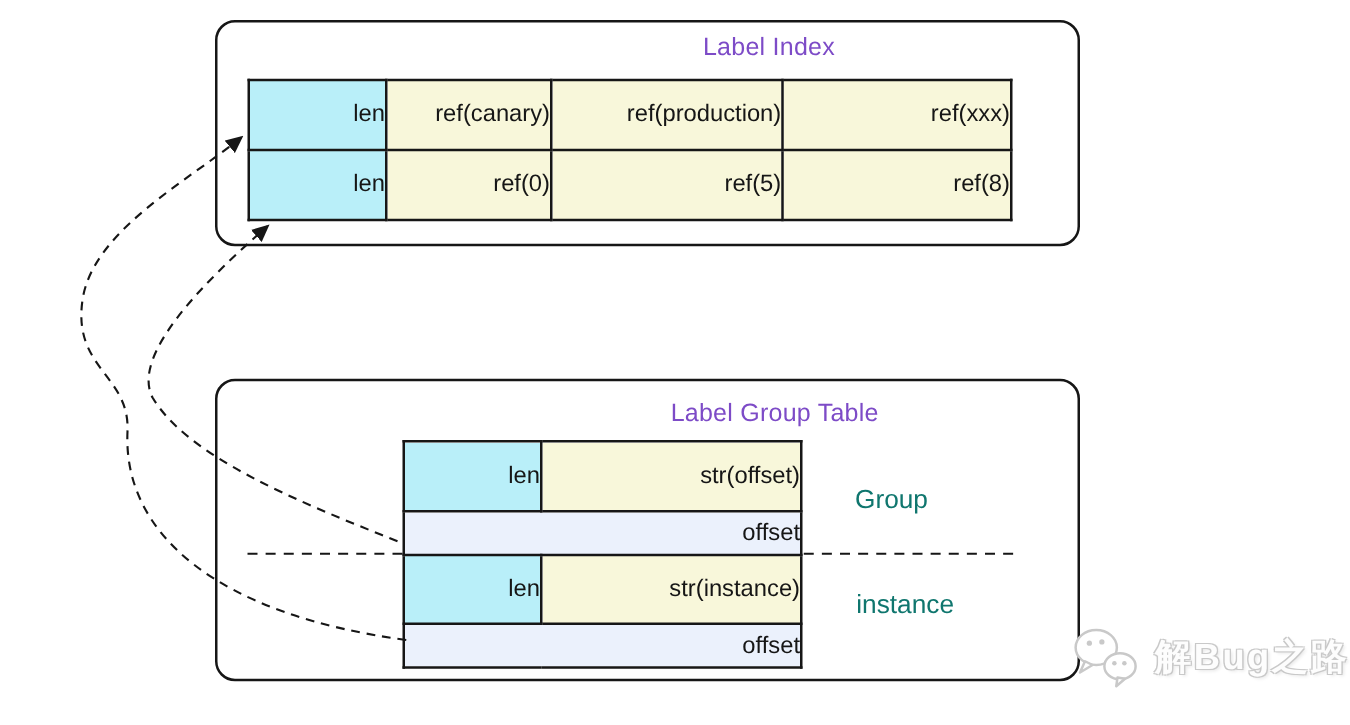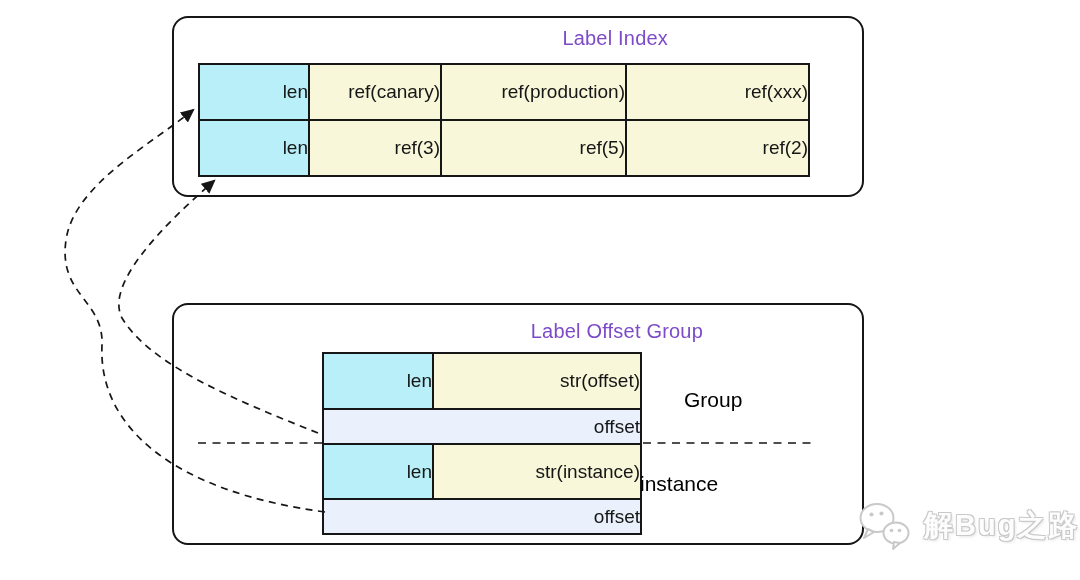--- a/index.html
+++ b/index.html
@@ -29,23 +29,23 @@
     font-size:19px;color:var(--ink);padding:0;overflow:hidden;}
   .c-len{background:var(--cell_cyan);}
   .c-ref{background:var(--cell_yellow);}
   .c-off{background:var(--cell_blue);margin-top:32px;}
 
   .t-index{left:198px;top:63px;}
   .t-index tr{height:56px;}
 
   .t-offset{left:322px;top:352px;}
 
-  .side-label{position:absolute;font-size:21px;color:#000000;white-space:nowrap;}
+  .side-label{position:absolute;font-size:21px;color:#0f766e;white-space:nowrap;}
   .side-group{left:684px;top:388px;}
-  .side-instance{left:640px;top:472px;}
+  .side-instance{left:685px;top:472px;}
 
   svg.overlay{position:absolute;left:0;top:0;z-index:5;pointer-events:none;}
   .dashed{fill:none;stroke:var(--ink);stroke-width:1.7;stroke-dasharray:7 5.5;}
   .hline{stroke:var(--ink);stroke-width:1.7;stroke-dasharray:8 6.5;}
   .arrow-fill{fill:var(--ink);}
 
   .watermark{position:absolute;left:856px;top:499px;z-index:8;display:flex;
     align-items:center;gap:12px;}
   .wm-text{font-size:29px;font-weight:700;letter-spacing:2px;color:#fdfdfd;white-space:nowrap;
     text-shadow:-1px -1px 0 var(--watermark_gray),1px -1px 0 var(--watermark_gray),
@@ -70,29 +70,29 @@
     </colgroup>
     <tbody>
         <tr>
       <td class="c-len">len</td>
       <td class="c-ref">ref(canary)</td>
       <td class="c-ref">ref(production)</td>
       <td class="c-ref">ref(xxx)</td>
     </tr>
     <tr>
       <td class="c-len">len</td>
-      <td class="c-ref">ref(3)</td>
+      <td class="c-ref">ref(0)</td>
       <td class="c-ref">ref(5)</td>
-      <td class="c-ref">ref(2)</td>
+      <td class="c-ref">ref(8)</td>
     </tr>
   </tbody>
     </table>
 
   <div class="panel panel-bottom"></div>
-  <div class="panel-title title-offset">Label Offset Group</div>
+  <div class="panel-title title-offset">Label Group Table</div>
 
   <table class="grid t-offset">
     <colgroup>
         <col style="width:110px">
         <col style="width:208px">
       </colgroup>
     <tbody>
         <tr style="height:56px">
       <td class="c-len">len</td>
       <td class="c-ref">str(offset)</td>

